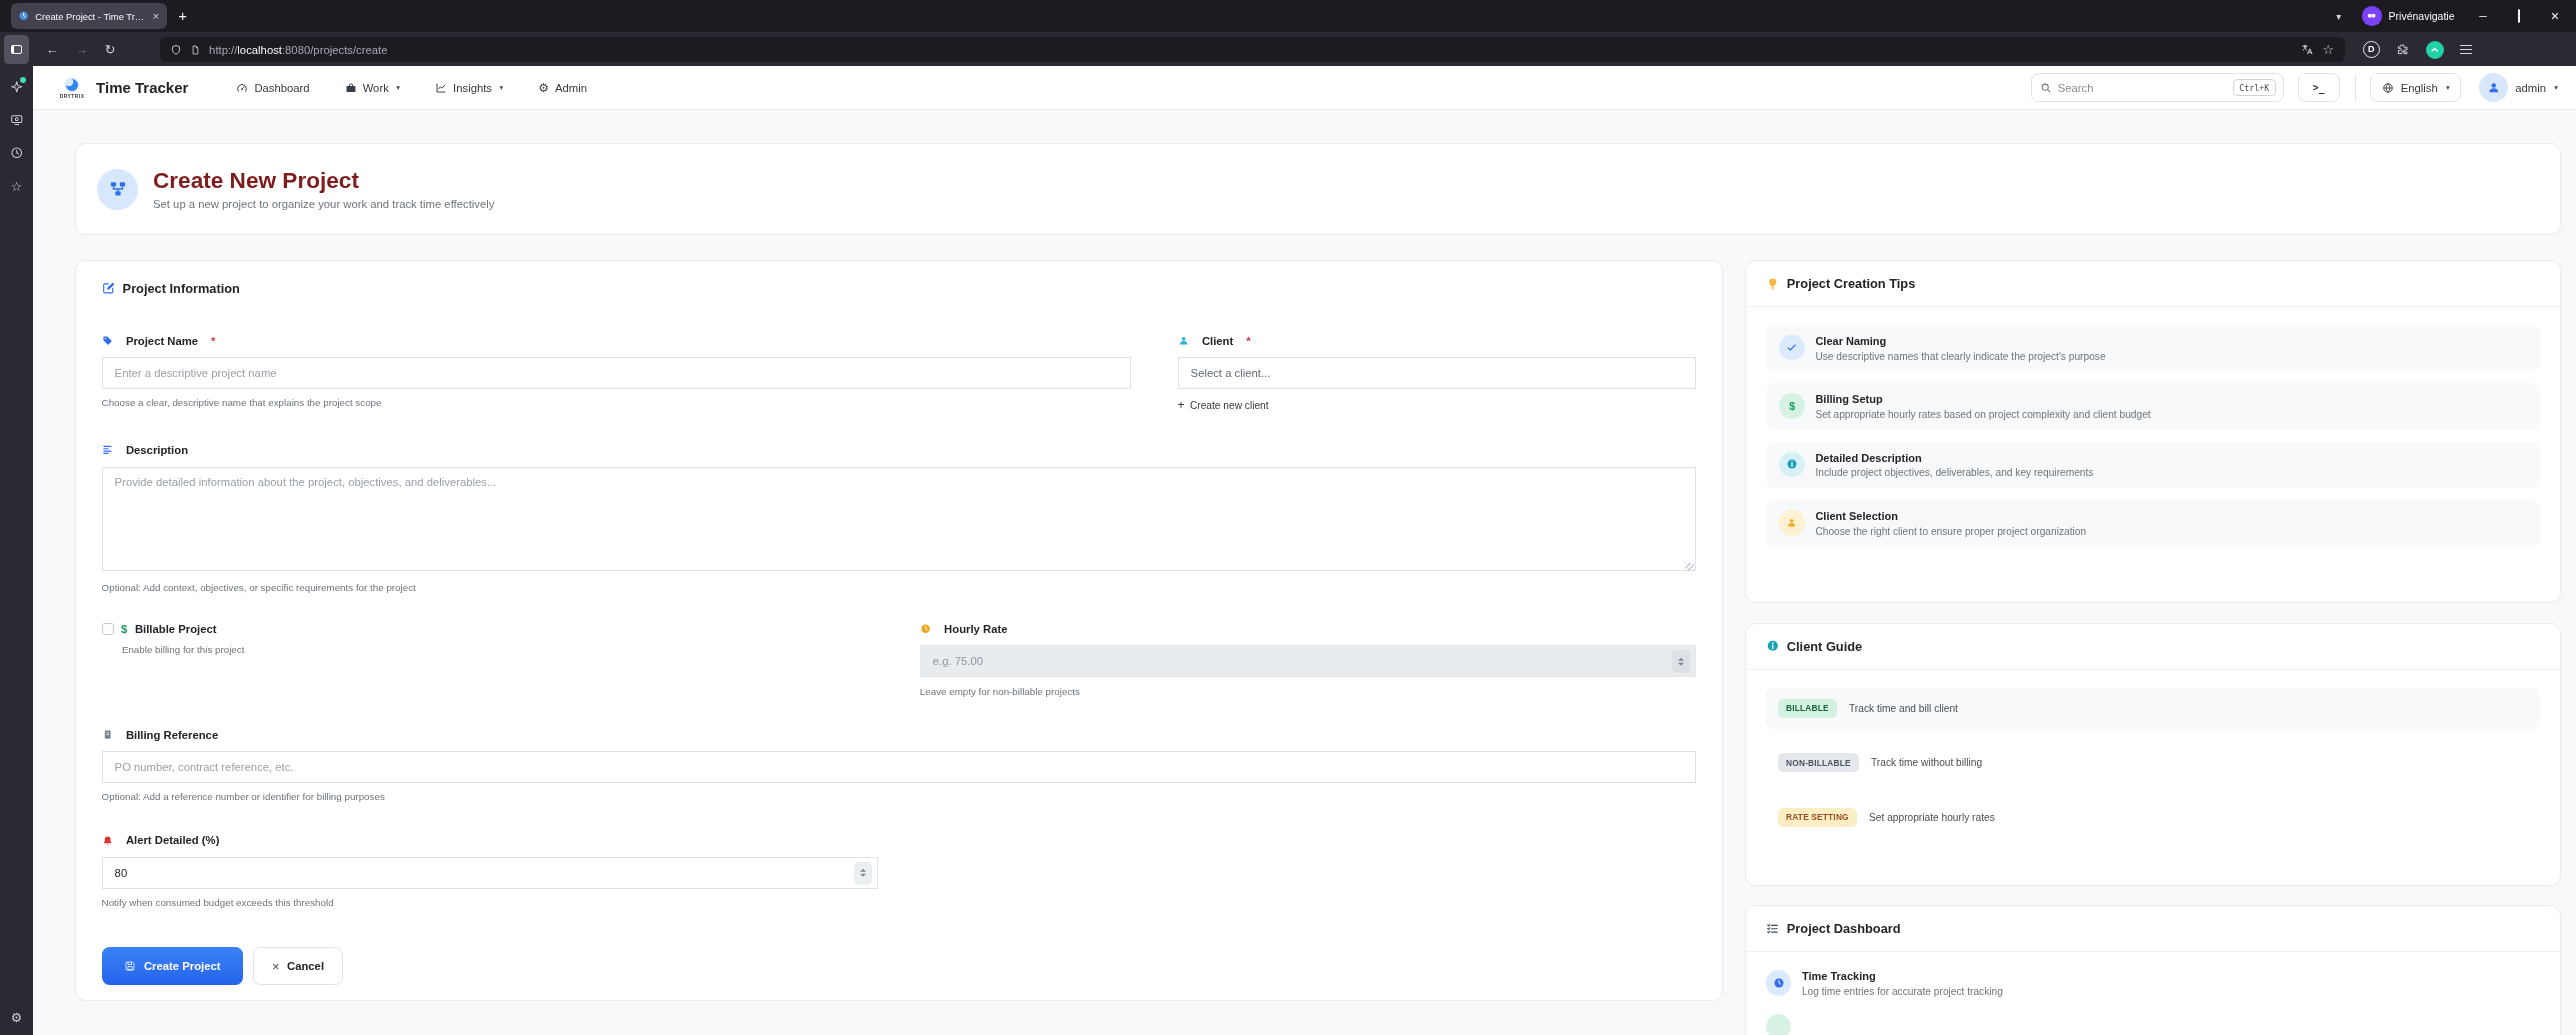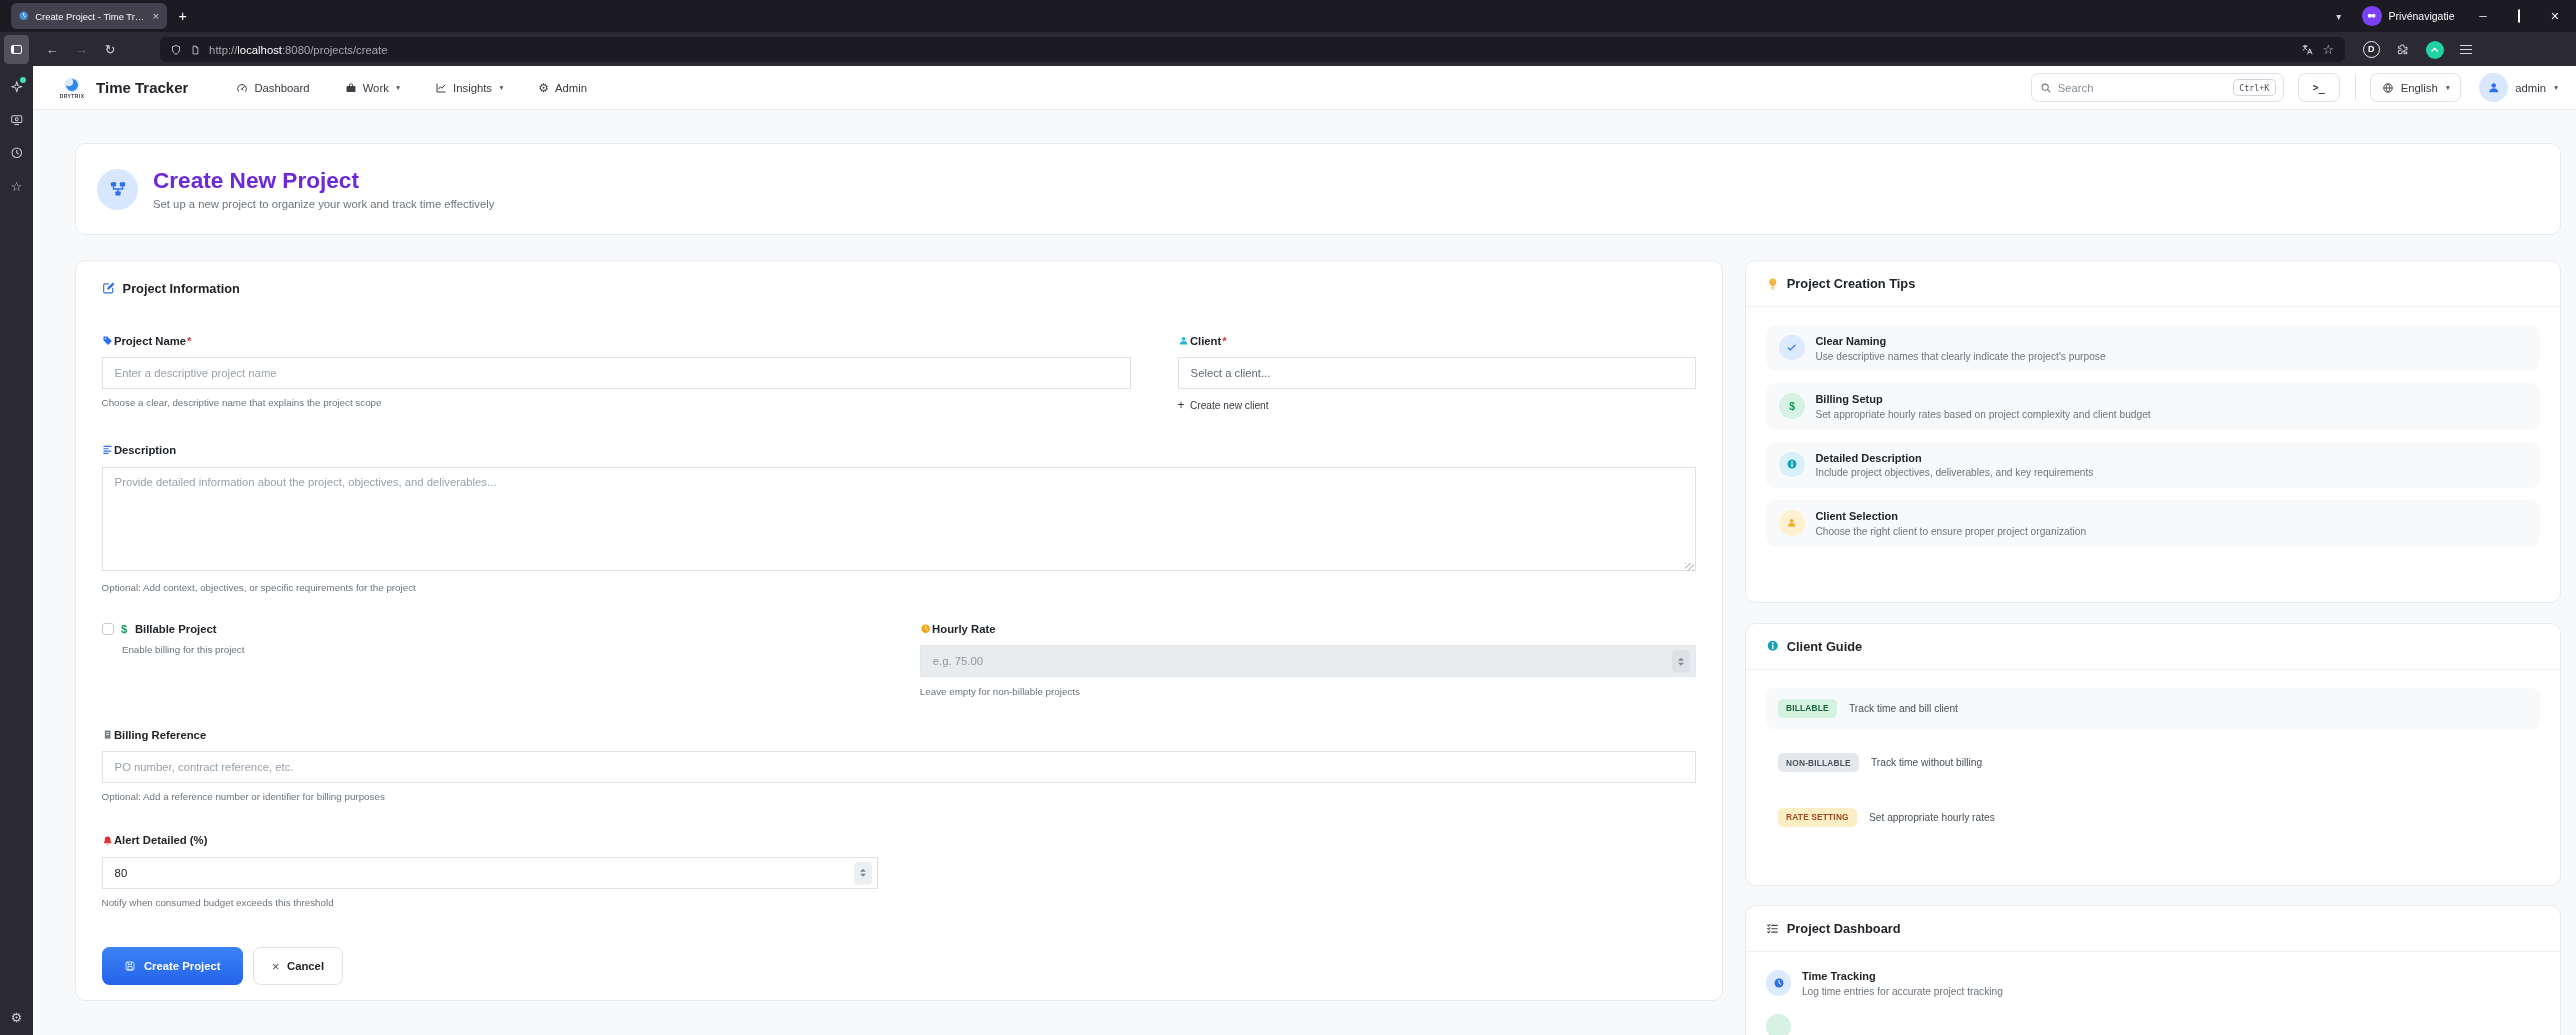--- a/index.html
+++ b/index.html
@@ -65,32 +65,32 @@
   .vdiv{width:0.8px;height:25.6px;background:#dee2e6;margin:0 15px}
   .lang-btn{height:29px;border:0.8px solid #dee2e6;border-radius:7.5px;background:#fff;display:flex;align-items:center;gap:6.8px;padding:0 10.5px;font-size:11.3px;color:#343a40}
   .userchip{display:flex;align-items:center;gap:6.8px;margin-left:18px;font-size:11.3px;color:#343a40}
   .avatar{width:29px;height:29px;border-radius:50%;background:#d8e7fb;display:flex;align-items:center;justify-content:center;color:#2f6fed}
 
   .content{position:absolute;top:44px;left:0;right:0;bottom:0;overflow:hidden;padding:33px 15px 0 42px}
   .card{background:#fff;border:0.8px solid #e7eaee;border-radius:10.5px}
 
   .pagehead{height:92px;display:flex;align-items:center;gap:15px;padding:0 21px}
   .ph-icon{width:41px;height:41px;border-radius:50%;background:#d7e7fd;display:flex;align-items:center;justify-content:center;color:#2f6fed}
-  .ph-title{font-size:22.6px;font-weight:700;color:#6d28d9;line-height:1.15}
+  .ph-title{font-size:22.6px;font-weight:700;color:#7f1d1d;line-height:1.15}
   .ph-sub{font-size:11.3px;color:#6c757d;margin-top:4.5px}
 
   .cols{display:flex;gap:22.6px;margin-top:25px;align-items:flex-start}
 
   
   .form-card{width:1648px;height:741px;padding:19.6px 25.6px;position:relative}
   .sec-head{display:flex;align-items:center;gap:7.5px;font-size:12.8px;font-weight:700;color:#212529;margin-bottom:39px}
   .sec-head .ic{color:#2f6fed}
   .row84{display:grid;grid-template-columns:1029px 1fr;gap:47px;margin-bottom:32px}
   .row66{display:grid;grid-template-columns:1fr 1fr;gap:42px;margin-bottom:32px}
-  .f-label{display:flex;align-items:center;gap:1px;font-size:11.3px;font-weight:700;color:#212529;margin-bottom:10.5px}
+  .f-label{display:flex;align-items:center;gap:13px;font-size:11.3px;font-weight:700;color:#212529;margin-bottom:10.5px}
   .req{color:#dc3545;font-weight:700}
   .f-input,.f-select,.f-area{width:100%;border:0.8px solid #dee2e6;border-radius:0;font-size:11.3px;font-family:inherit;color:#212529;background:#fff;outline:none}
   .f-input,.f-select{height:32px;padding:0 12px}
   .f-input::placeholder{color:#98a1aa}
   .f-select{display:flex;align-items:center;color:#5f6a74}
   .f-area{height:104px;padding:8.3px 12px;resize:none}
   .f-area::placeholder{color:#98a1aa}
   .f-help{margin-top:8.3px;font-size:9.8px;color:#6c757d}
   .num-wrap{position:relative}
   .num-wrap .f-input{padding-right:33px}

